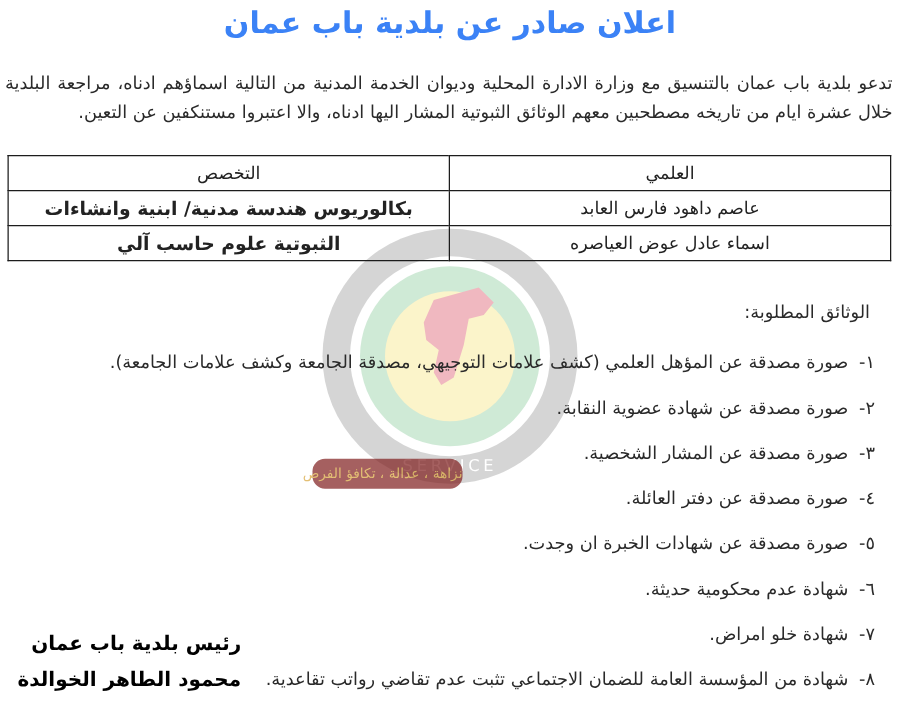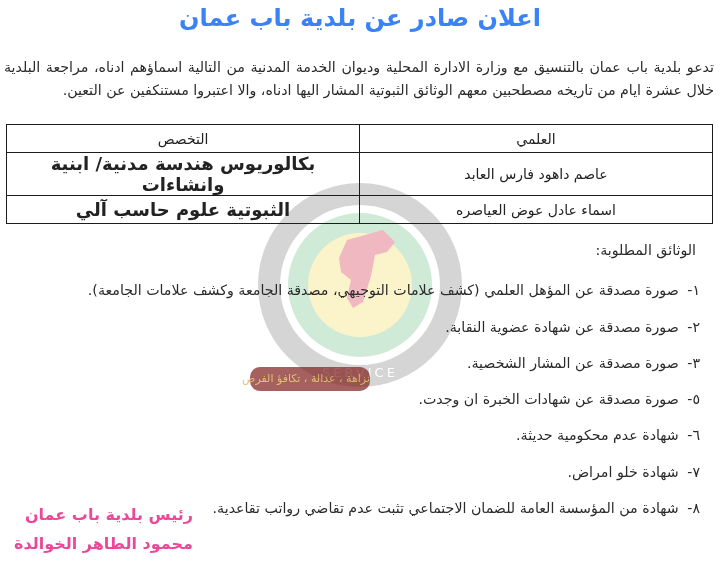--- a/index.html
+++ b/index.html
@@ -53,21 +53,21 @@
       font-size: 14px;
       color: #222;
     }
     table.candidates td, table.candidates th {
       border: 1.6px solid #1c1c1c;
       height: 27px;
       padding: 0 6px;
       text-align: center;
       font-weight: normal;
     }
-    table.candidates .col-spec { font-weight: bold; font-size: 18px; }
+    table.candidates .col-spec { font-weight: bold; font-size: 15px; }
     table.candidates th { font-weight: normal; }
     .docs {
       position: absolute;
       top: 222px;
       right: 8px;
       left: 6px;
       font-size: 14.2px;
       line-height: 24.3px;
       color: #2a2a2a;
     }
@@ -85,21 +85,21 @@
     .docs li .num { padding-left: 4px; }
     .signature {
       position: absolute;
       left: 14px;
       top: 500px;
       direction: rtl;
       text-align: right;
       font-size: 16px;
       font-weight: bold;
       line-height: 29px;
-      color: #ec4899;
+      color: #000000;
     }
     .seal {
       position: absolute;
       left: 255px;
       top: 180px;
       width: 210px;
       height: 210px;
       pointer-events: none;
       opacity: 0.55;
     }
@@ -159,20 +159,21 @@
       </tr>
     </tbody>
       </table>
 
     <div class="docs">
       <p class="heading">الوثائق المطلوبة:</p>
       <ol>
         <li><span class="num">١-</span> <span>صورة مصدقة عن المؤهل العلمي (كشف علامات التوجيهي، مصدقة الجامعة وكشف علامات الجامعة).</span></li>
         <li><span class="num">٢-</span> <span>صورة مصدقة عن شهادة عضوية النقابة.</span></li>
         <li><span class="num">٣-</span> <span>صورة مصدقة عن المشار الشخصية.</span></li>
+        <li><span class="num">٤-</span> <span>صورة مصدقة عن دفتر العائلة.</span></li>
         <li><span class="num">٥-</span> <span>صورة مصدقة عن شهادات الخبرة ان وجدت.</span></li>
         <li><span class="num">٦-</span> <span>شهادة عدم محكومية حديثة.</span></li>
         <li><span class="num">٧-</span> <span>شهادة خلو امراض.</span></li>
         <li><span class="num">٨-</span> <span>شهادة من المؤسسة العامة للضمان الاجتماعي تثبت عدم تقاضي رواتب تقاعدية.</span></li>
       </ol>
     </div>
 
     <div class="signature">
       <div>رئيس بلدية باب عمان</div>
       <div>محمود الطاهر الخوالدة</div>

